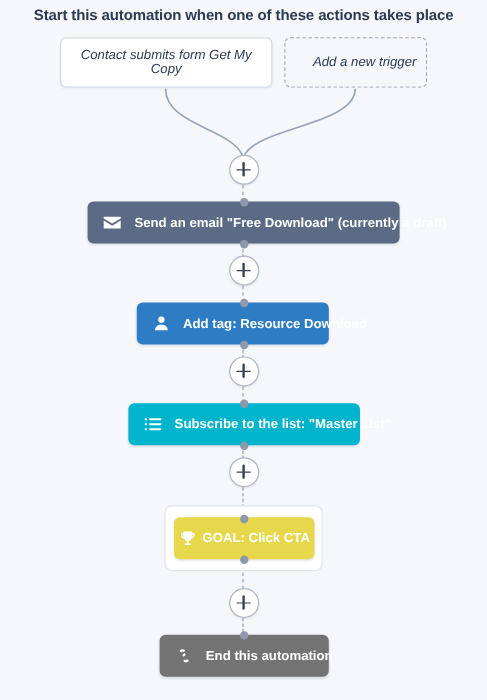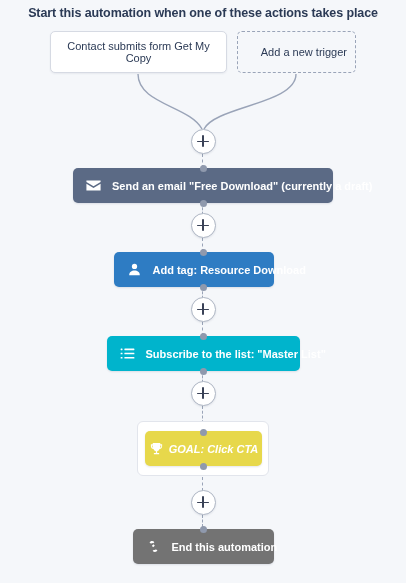--- a/index.html
+++ b/index.html
@@ -35,20 +35,21 @@
     letter-spacing: -0.1px;
   }
 
   
   .trigger-row {
     position: absolute;
     top: 31px;
     left: 0;
     width: 406px;
     height: 42px;
+    font-style: italic;
   }
   .trigger-box {
     position: absolute;
     box-sizing: border-box;
     height: 42px;
     background: #ffffff;
     border-radius: 5px;
     display: flex;
     align-items: center;
     justify-content: center;
@@ -189,21 +190,21 @@
   }
   .node-goal {
     position: absolute;
     left: 50%;
     width: 117px;
     margin-left: -58.5px;
     background: #e7d84b;
     justify-content: center;
     padding-left: 0;
   }
-  .node-goal .node-label { color: #ffffff; margin-left: 4px; font-style: italic; }
+  .node-goal .node-label { color: #ffffff; margin-left: 4px; }
 </style>
 </head>
 <body>
 
 <div id="canvas">
 
   <div class="header-title">Start this automation when one of these actions takes place</div>
 
   <div class="trigger-row">
     <div class="trigger-box trigger-solid">

